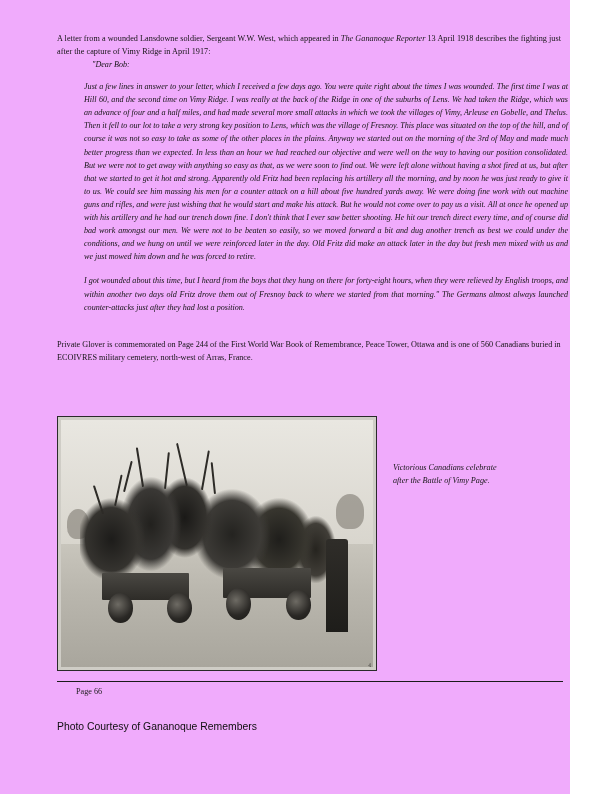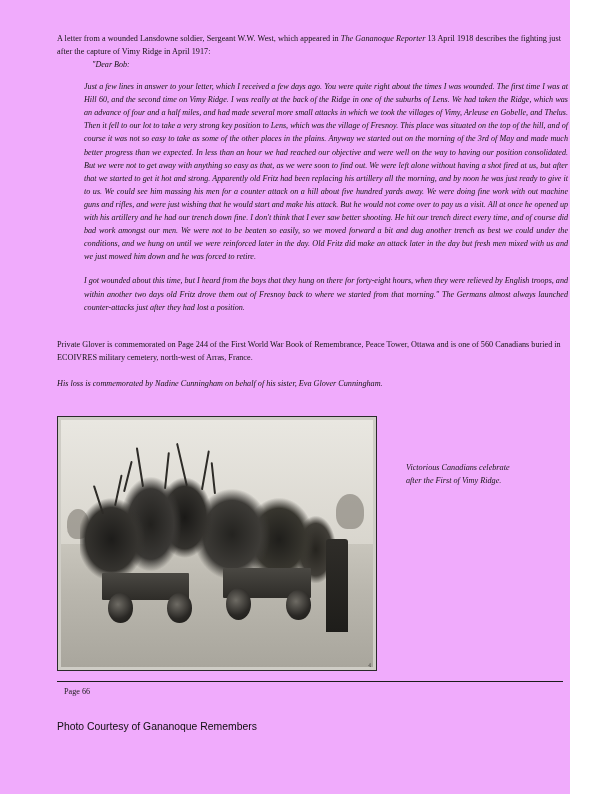--- a/index.html
+++ b/index.html
@@ -151,41 +151,41 @@
     color: #1d1d1d;
     transform: rotate(-90deg);
     transform-origin: right bottom;
     white-space: nowrap;
     letter-spacing: 0.1px;
   }
 
   
   .photo-caption {
     position: absolute;
-    left: 406px;
+    left: 393px;
     top: 462px;
     width: 175px;
     font-style: italic;
     font-size: 8.2px;
     line-height: 12.6px;
     color: #171717;
   }
 
   
   .footer-rule {
     position: absolute;
     left: 57px;
     top: 681px;
     width: 506px;
     height: 1.4px;
     background: #1b1b1b;
   }
   .page-number {
     position: absolute;
-    left: 64px;
+    left: 76px;
     top: 687px;
     font-size: 8.2px;
     color: #1c1c1c;
   }
   .credits {
     position: absolute;
     left: 57px;
     top: 718px;
     font-family: "Liberation Sans", sans-serif;
     font-size: 10.4px;
@@ -202,21 +202,20 @@
   <p class="intro"><span>A letter from a wounded Lansdowne soldier, Sergeant W.W. West, which appeared in </span><span class="ital">The Gananoque Reporter</span><span> 13 April 1918 describes the fighting just after the capture of Vimy Ridge in April 1917:</span></p>
 
   <div class="letter">
     <p class="salutation">"Dear Bob:</p>
     <p class="body-para">Just a few lines in answer to your letter, which I received a few days ago.  You were quite right about the times I was wounded.  The first time I was at Hill 60, and the second time on Vimy Ridge.  I was really at the back of the Ridge in one of the suburbs of Lens.  We had taken the Ridge, which was an advance of four and a half miles, and had made several more small attacks in which we took the villages of Vimy, Arleuse en Gobelle, and Thelus.  Then it fell to our lot to take a very strong key position to Lens, which was the village of Fresnoy.  This place was situated on the top of the hill, and of course it was not so easy to take as some of the other places in the plains.  Anyway we started out on the morning of the 3rd of May and made much better progress than we expected.  In less than an hour we had reached our objective and were well on the way to having our position consolidated.  But we were not to get away with anything so easy as that, as we were soon to find out.  We were left alone without having a shot fired at us, but after that we started to get it hot and strong.  Apparently old Fritz had been replacing his artillery all the morning, and by noon he was just ready to give it to us.  We could see him massing his men for a counter attack on a hill about five hundred yards away.  We were doing fine work with out machine guns and rifles, and were just wishing that he would start and make his attack.  But he would not come over to pay us a visit.  All at once he opened up with his artillery and he had our trench down fine.  I don't think that I ever saw better shooting.  He hit our trench direct every time, and of course did bad work amongst our men.  We were not to be beaten so easily, so we moved forward a bit and dug another trench as best we could under the conditions, and we hung on until we were reinforced later in the day.  Old Fritz did make an attack later in the day but fresh men mixed with us and we just mowed him down and he was forced to retire.</p>
     <p class="body-para">I got wounded about this time, but I heard from the boys that they hung on there for forty-eight hours, when they were relieved by English troops, and within another two days old Fritz drove them out of Fresnoy back to where we started from that morning." The Germans almost always launched counter-attacks just after they had lost a position.</p>
   </div>
 
   <div class="closing">
     <p class="commem">Private Glover is commemorated on Page 244 of the First World War Book of Remembrance, Peace Tower, Ottawa and is one of 560 Canadians buried in ECOIVRES military cemetery, north-west of Arras, France.</p>
-    <p class="dedication">His loss is commemorated by Nadine Cunningham on behalf of his sister, Eva Glover Cunningham.</p>
   </div>
 
   <div class="photo-frame">
     <div class="photo-inner">
       <div class="sky"></div>
       <div class="ground"></div>
 
       <div class="horizon-tree" style="left:2%;top:36%;width:7%;height:12%;"></div>
       <div class="horizon-tree" style="left:88%;top:30%;width:9%;height:14%;"></div>
 
@@ -239,21 +238,21 @@
       <div class="wheel" style="left:72%;top:69%;width:8%;height:12%;"></div>
 
       <div style="position:absolute;left:85%;top:48%;width:7%;height:38%;background:linear-gradient(#2f2d29,#1e1d1a);border-radius:3px 3px 0 0;"></div>
 
       <div class="photo-credit">Photo: National Archives Canada</div>
     </div>
   </div>
 
   <div class="photo-caption">
     <div>Victorious Canadians celebrate</div>
-    <div>after the First of Vimy Ridge.</div>
+    <div>after the Battle of Vimy Page.</div>
   </div>
 
   <div class="footer-rule"></div>
   <div class="page-number">Page 66</div>
   <div class="credits">
     <div>Photo Courtesy of Gananoque Remembers</div>
   </div>
 
 </div>
 

